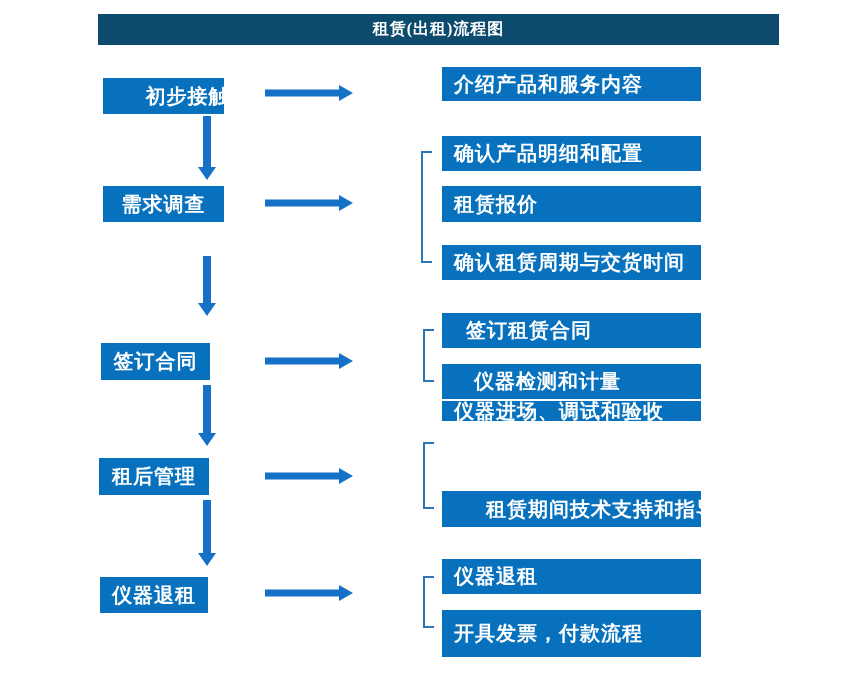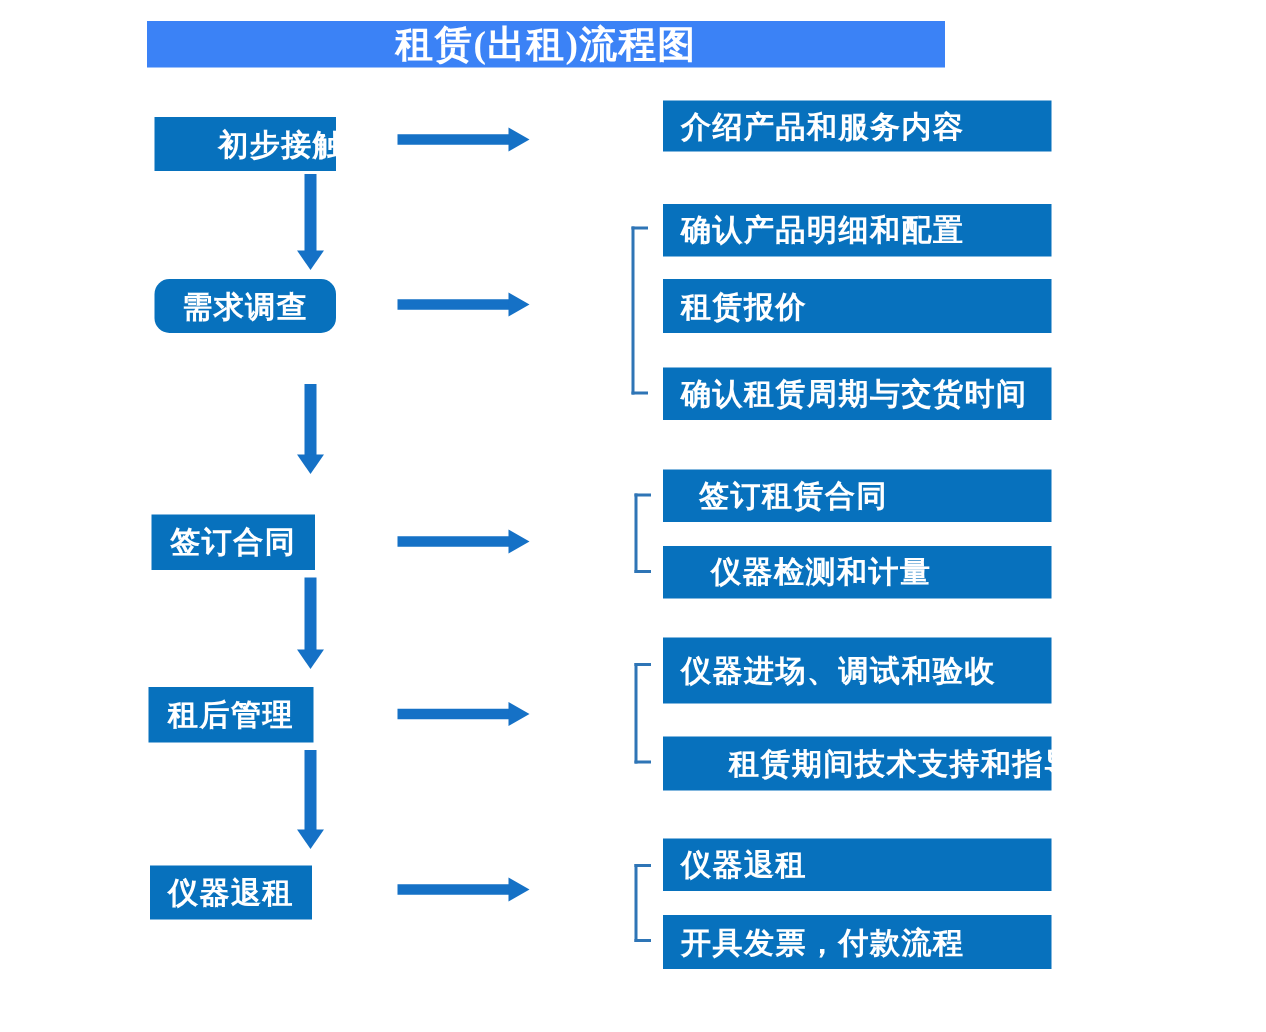--- a/index.html
+++ b/index.html
@@ -22,25 +22,25 @@
     font-weight: bold;
     font-size: 20px;
     display: flex;
     align-items: center;
     box-sizing: border-box;
     letter-spacing: 1px;
     white-space: nowrap;
   }
   .title-bar {
     position: absolute;
-    left: 98px; top: 14px; width: 532px; height: 31px;
-    background: #3b82f6;
+    left: 98px; top: 14px; width: 681px; height: 31px;
+    background: #0c4a6e;
     color: #ffffff;
     font-weight: bold;
-    font-size: 25px;
+    font-size: 16px;
     display: flex;
     align-items: center;
     justify-content: center;
     letter-spacing: 1px;
   }
   .step { justify-content: center; }
   .out  { justify-content: flex-start; padding-left: 12px; }
 
   
   .v-arrow { position: absolute; width: 18px; }
@@ -81,21 +81,21 @@
   }
 </style>
 </head>
 <body>
 
 <div class="canvas">
 
   <div class="title-bar">租赁(出租)流程图</div>
 
   <div class="blue-box step" style="left:103px; top:78px;  width:121px; height:36px;padding-left:48px;">初步接触</div>
-  <div class="blue-box step" style="left:103px; top:186px; width:121px; height:36px;border-radius:10px;">需求调查</div>
+  <div class="blue-box step" style="left:103px; top:186px; width:121px; height:36px;">需求调查</div>
   <div class="blue-box step" style="left:101px; top:343px; width:109px; height:37px;">签订合同</div>
   <div class="blue-box step" style="left:99px;  top:458px; width:110px; height:37px;text-align:center;">租后管理</div>
   <div class="blue-box step" style="left:100px; top:577px; width:108px; height:36px;">仪器退租</div>
 
   <div class="v-arrow" style="left:198px; top:116px; height:64px;">
     <div class="shaft"></div>
     <div class="head"></div>
   </div>
   <div class="v-arrow" style="left:198px; top:256px; height:60px;">
     <div class="shaft"></div>
@@ -138,19 +138,19 @@
 
   <div class="blue-box out" style="left:442px; top:67px;  width:259px; height:34px;">介绍产品和服务内容</div>
 
   <div class="blue-box out" style="left:442px; top:136px; width:259px; height:35px;">确认产品明细和配置</div>
   <div class="blue-box out" style="left:442px; top:186px; width:259px; height:36px;">租赁报价</div>
   <div class="blue-box out" style="left:442px; top:245px; width:259px; height:35px;">确认租赁周期与交货时间</div>
 
   <div class="blue-box out" style="left:442px; top:313px; width:259px; height:35px;padding-left:24px;">签订租赁合同</div>
   <div class="blue-box out" style="left:442px; top:364px; width:259px; height:35px;padding-left:32px;">仪器检测和计量</div>
 
-  <div class="blue-box out" style="left:442px; top:425px; width:259px; height:44px;text-align:center;">仪器进场、调试和验收</div>
+  <div class="blue-box out" style="left:442px; top:401px; width:259px; height:20px;text-align:center;">仪器进场、调试和验收</div>
   <div class="blue-box out" style="left:442px; top:491px; width:259px; height:36px;padding-left:44px;">租赁期间技术支持和指导</div>
 
   <div class="blue-box out" style="left:442px; top:559px; width:259px; height:35px;">仪器退租</div>
-  <div class="blue-box out" style="left:442px; top:610px; width:259px; height:36px;font-family:Liberation Mono, monospace;">开具发票，付款流程</div>
+  <div class="blue-box out" style="left:442px; top:610px; width:259px; height:47px;font-family:Liberation Mono, monospace;">开具发票，付款流程</div>
 
 </div>
 
 </body></html>

